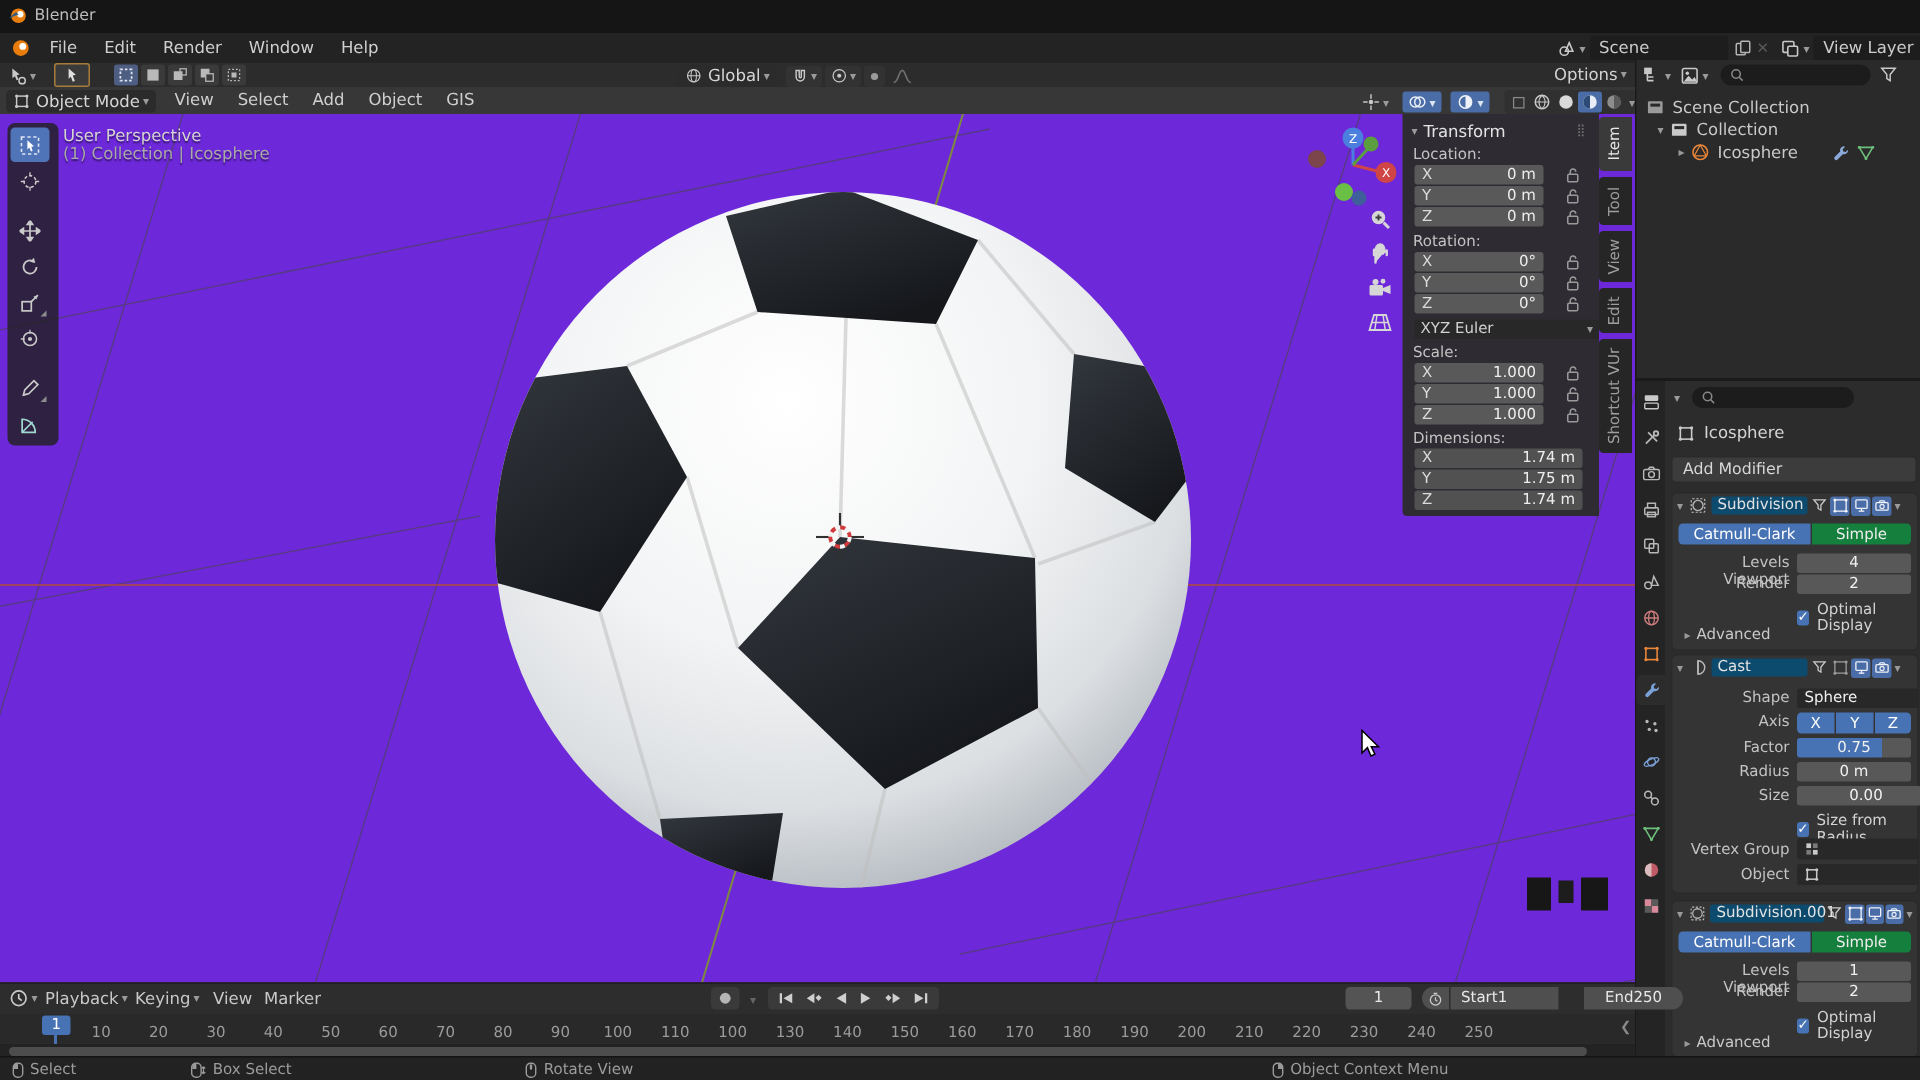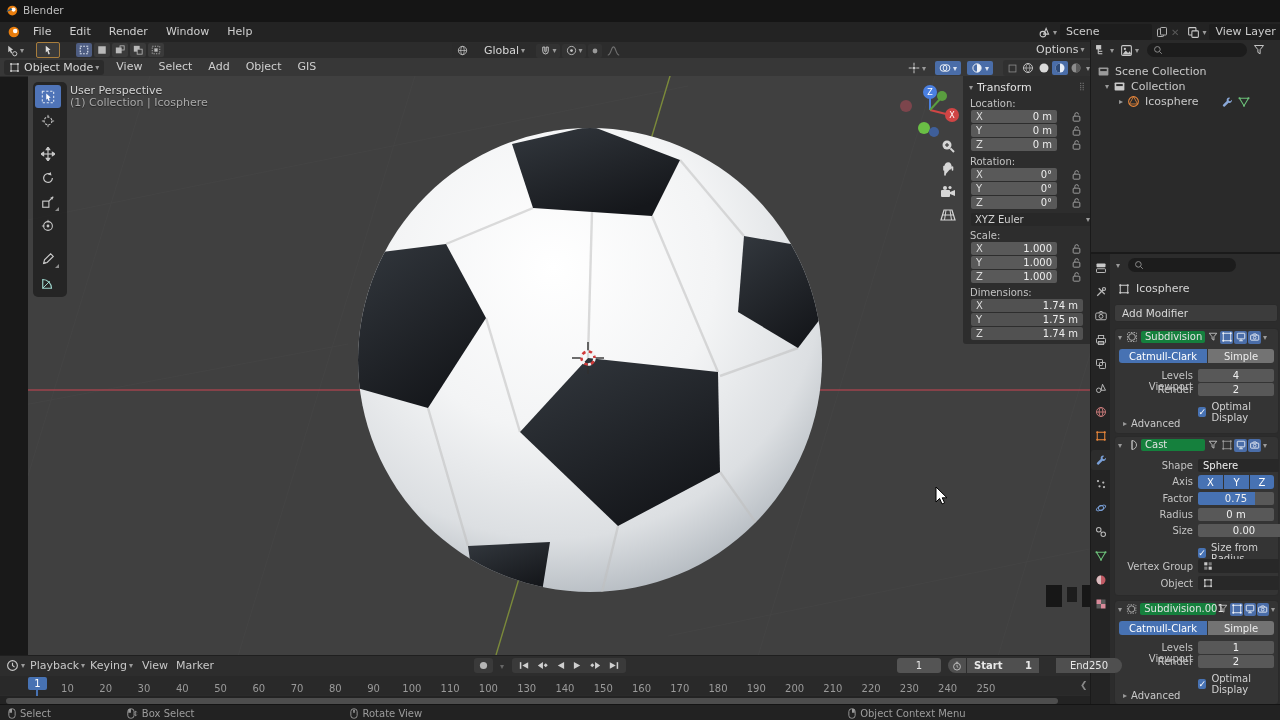--- a/index.html
+++ b/index.html
@@ -16,21 +16,21 @@
   .wtab{padding:0 11px;height:20px;line-height:20px;color:#969696;background:#212121;border-right:1px solid #191919;}
   .wtab.active{background:#3e3e3e;color:#e6e6e6;}
   .idfield{background:#1d1d1d;height:16px;line-height:16px;color:#cccccc;padding:0 6px;border-radius:2px;}
   
   #toolsettings{left:0;top:42px;width:1090px;height:16px;background:#2c2c2c;border-bottom:1px solid #232323;}
   #vpheader{left:0;top:58px;width:1090px;height:18px;background:#373737;border-bottom:1px solid #2a2a2a;}
   .hbtn{height:14px;display:flex;align-items:center;justify-content:center;background:#3a3a3a;border-radius:2px;margin-right:2px;}
   .caret{font-size:8px;color:#9a9a9a;margin-left:2px;}
   .ddl{background:#2b2b2b;border-radius:3px;height:15px;display:flex;align-items:center;padding:0 5px;color:#d6d6d6;}
   
-  #viewport{left:0;top:76px;width:1090px;height:579px;background:#404040;overflow:hidden;margin-left:28px;}
+  #viewport{left:0;top:76px;width:1090px;height:579px;background:#6d28d9;overflow:hidden;}
   .ovtext{color:#d4d4d4;font-size:11px;text-shadow:0 1px 1px rgba(0,0,0,.5);}
   
   #vtoolbar{left:5px;top:6px;width:30px;background:rgba(32,32,32,.82);border-radius:5px;padding:2px;}
   .tbtn{width:26px;height:23px;border-radius:3px;display:flex;align-items:center;justify-content:center;margin:1px 0;color:#c9c9c9;position:relative;}
   .tbtn.active{background:#4f74b8;color:#fff;}
   .tbtn .corner{position:absolute;right:2px;bottom:2px;width:0;height:0;border-left:4px solid transparent;border-bottom:4px solid #8d8d8d;}
   .tgap{height:8px;}
   
   #npanel{left:935px;top:0px;width:131px;height:268px;background:rgba(44,44,44,.97);border-radius:0 0 0 3px;}
   .nsec{color:#c3c3c3;font-size:10px;padding-left:7px;}
@@ -50,26 +50,26 @@
   #properties{left:1090px;top:252px;width:190px;height:452px;background:#2c2c2c;border-left:1px solid #1a1a1a;border-top:2px solid #1a1a1a;}
   #ptabs{position:absolute;left:0;top:0;width:19px;height:452px;background:#242424;}
   .ptab{position:absolute;left:0;width:19px;height:20px;display:flex;align-items:center;justify-content:center;}
   .ptab.active{background:#2c2c2c;border-radius:3px 0 0 3px;}
   .plabel{position:absolute;color:#c3c3c3;font-size:10px;text-align:right;}
   .pfld{position:absolute;background:#585858;border-radius:2px;color:#f0f0f0;font-size:10px;
         display:flex;align-items:center;justify-content:center;height:13px;}
   .pfld.dark{background:#282828;justify-content:flex-start;padding-left:5px;}
   .modpanel{position:absolute;left:23px;width:163px;background:#343434;border:1px solid #2a2a2a;border-radius:4px;}
   .modhead{height:16px;display:flex;align-items:center;padding:0 3px;}
-  .namefld{background:#15803d;border-radius:2px;height:12px;color:#e2e2e2;font-size:10px;padding:0 4px;line-height:12px;}
+  .namefld{background:#0c4a6e;border-radius:2px;height:12px;color:#e2e2e2;font-size:10px;padding:0 4px;line-height:12px;}
   .mico{width:13px;height:13px;border-radius:2px;display:flex;align-items:center;justify-content:center;margin-left:1px;}
   .mico.blue{background:#4a6da8;}
   .seg{position:absolute;height:14px;font-size:10px;display:flex;align-items:center;justify-content:center;color:#fff;}
   .segA{background:#4772b3;border-radius:3px 0 0 3px;}
-  .segB{background:#737373;border-radius:0 3px 3px 0;color:#ececec;}
+  .segB{background:#15803d;border-radius:0 3px 3px 0;color:#ececec;}
   .ckbox{width:10px;height:10px;background:#4772b3;border-radius:2px;color:#fff;font-size:9px;line-height:10px;text-align:center;}
   .cklabel{color:#d2d2d2;font-size:10px;margin-left:5px;}
   .advrow{color:#c9c9c9;font-size:10px;}
   .tri{font-size:8px;color:#9a9a9a;margin-right:4px;}
   
   #timeline{left:0;top:655px;width:1090px;height:49px;background:#2b2b2b;border-top:1px solid #1f1f1f;}
   #tlhead{position:absolute;left:0;top:0;width:1090px;height:20px;background:#2d2d2d;border-bottom:1px solid #242424;}
   .tick{position:absolute;top:7px;transform:translateX(-50%);color:#9a9a9a;font-size:10px;}
   .tick::after{content:"";position:absolute;left:50%;top:13px;width:1px;height:4px;background:#454545;}
   .tfld{background:#4f4f4f;height:15px;display:flex;align-items:center;font-size:10px;color:#e8e8e8;padding:0 7px;}
@@ -176,21 +176,21 @@
       </span>
   </div>
 
   <div class="abs flex" style="left:452px;top:1px;">
     <span class="ddl">
       <svg width="11" height="11" viewBox="0 0 16 16">
           <circle cx="8" cy="8" r="6" fill="none" stroke="#c9c9c9" stroke-width="1.2"></circle>
           <ellipse cx="8" cy="8" rx="2.6" ry="6" fill="none" stroke="#c9c9c9" stroke-width="1"></ellipse>
           <line x1="2" y1="8" x2="14" y2="8" stroke="#c9c9c9" stroke-width="1"></line>
         </svg>
-      <span style="margin-left:16px;">Global</span>
+      <span style="margin-left:4px;">Global</span>
       <span class="caret">▾</span>
     </span>
     <span class="hbtn" style="width:24px;margin-left:6px;background:#323232;">
       <svg width="11" height="11" viewBox="0 0 16 16">
           <path d="M4 9a4 4 0 0 0 8 0V3h-3v6a1 1 0 0 1-2 0V3H4z" fill="none" stroke="#c9c9c9" stroke-width="1.4"></path>
         </svg>
       <span class="caret">▾</span>
     </span>
     <span class="hbtn" style="width:24px;background:#323232;">
       <svg width="11" height="11" viewBox="0 0 16 16">
@@ -1062,21 +1062,21 @@
 
     <span class="tfld abs" style="left:897px;top:2px;width:30px;justify-content:center;border-radius:3px;background:#545454;">1</span>
     <div class="abs flex" style="left:948px;top:2px;">
       <span class="tfld" style="border-radius:8px 0 0 8px;padding:0 4px;">
         <svg width="10" height="10" viewBox="0 0 16 16">
             <circle cx="8" cy="9" r="5.5" fill="none" stroke="#c9c9c9" stroke-width="1.4"></circle>
             <path d="M8 6v3l2 1.5" fill="none" stroke="#c9c9c9" stroke-width="1.3"></path>
             <line x1="6" y1="2" x2="10" y2="2" stroke="#c9c9c9" stroke-width="1.4"></line>
           </svg>
       </span>
-      <span class="tfld" style="width:58px;margin-left:1px;justify-content:space-between;font-weight:bold;">
+      <span class="tfld" style="width:58px;margin-left:1px;">
         <span>Start</span>
           <span>1</span>
       </span>
       <span class="tfld" style="width:52px;margin-left:17px;border-radius:0 8px 8px 0;justify-content:center;">
         <span>End</span>
           <span>250</span>
       </span>
     </div>
   </div>
 

